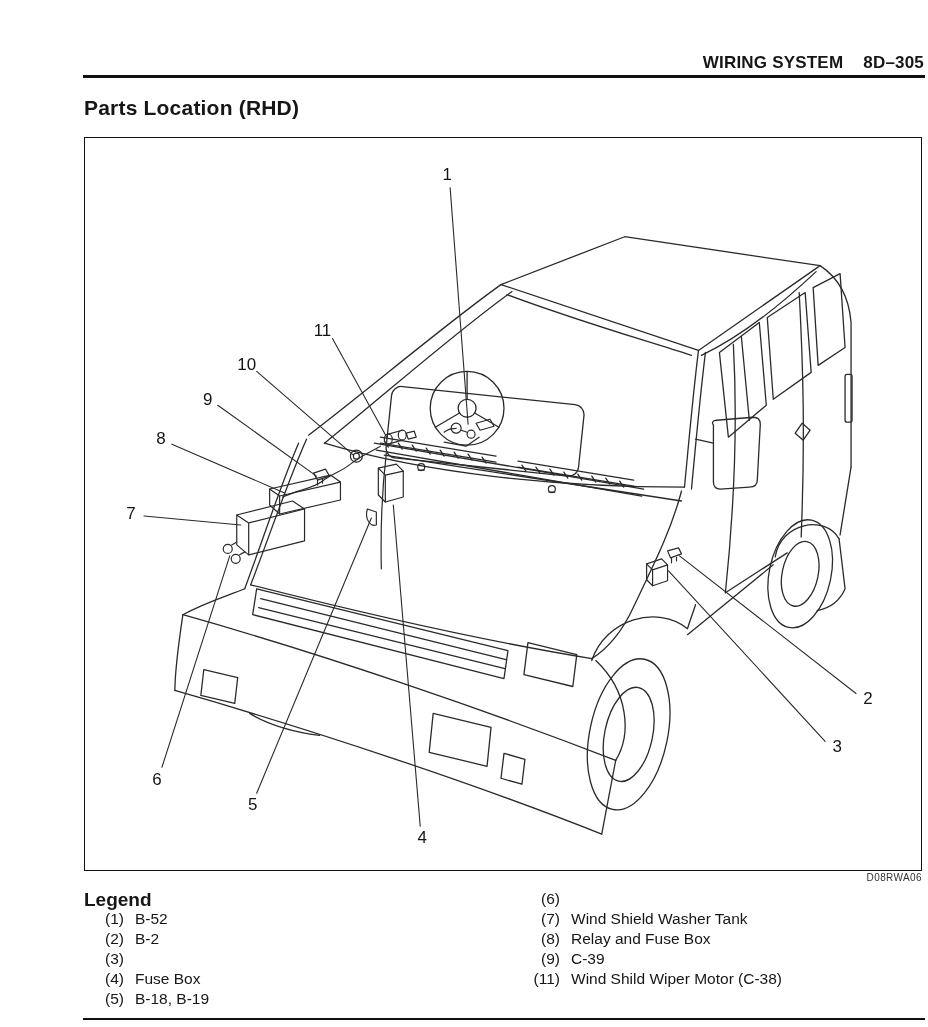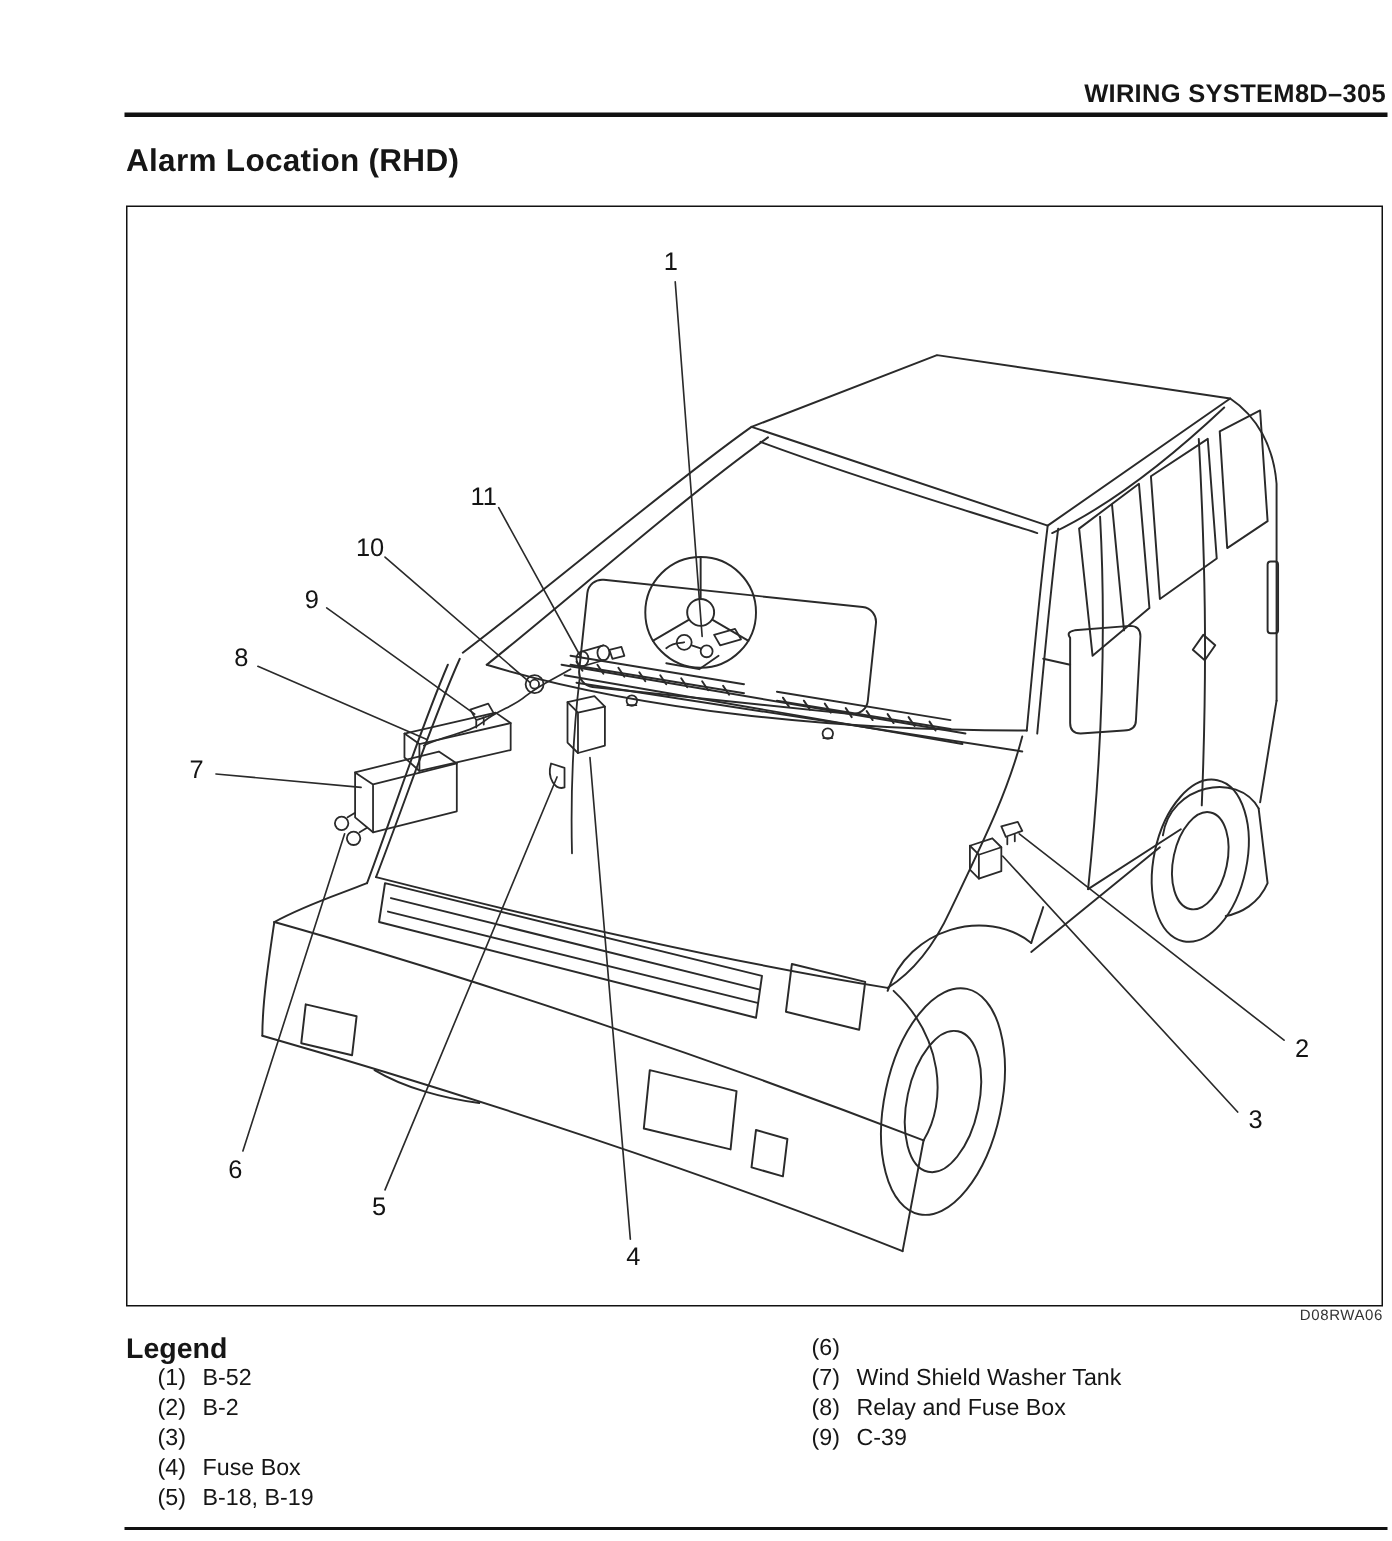--- a/index.html
+++ b/index.html
@@ -2,21 +2,21 @@
 <html><head>
 <meta charset="utf-8">
 <style>
   html,body{margin:0;padding:0;background:#ffffff;}
   body{
     width:928px;height:1027px;position:relative;overflow:hidden;
     font-family:"Liberation Sans","DejaVu Sans",sans-serif;
     color:#161616;
   }
   .hdr{
-    position:absolute;top:53px;right:4px;display:flex;
+    position:absolute;top:53px;right:4px;display:flex;gap:20px;
     font-weight:bold;font-size:17px;letter-spacing:.2px;white-space:nowrap;
   }
   .rule{position:absolute;background:#111;}
   .rule.top{left:83px;top:75px;width:842px;height:3px;}
   .rule.bottom{left:83px;top:1018px;width:842px;height:2px;}
   .page-title{
     position:absolute;left:84px;top:96px;font-weight:bold;font-size:21px;letter-spacing:.2px;
   }
   .figure-box{
     position:absolute;left:84px;top:137px;width:838px;height:734px;
@@ -42,21 +42,21 @@
 </style>
 </head>
 <body>
 
 <div class="hdr">
   <span>WIRING SYSTEM</span>
   <span>8D–305</span>
 </div>
 <div class="rule top"></div>
 
-<div class="page-title">Alarm Location (RHD)</div>
+<div class="page-title">Parts Location (RHD)</div>
 
 <div class="figure-box">
 <svg viewBox="0 0 838 734" fill="none" stroke="#2a2a2a" stroke-width="1.3" stroke-linecap="round" stroke-linejoin="round">
 
   <g>
 
     <path d="M417,147 L541,99 L737,128 L615,213 Z"></path>
     <path d="M423,157 C490,182 552,200 608,218"></path>
     <path d="M618,218 C658,199 700,165 733,134"></path>
 
@@ -241,15 +241,19 @@
     <span class="lbl">Wind Shield Washer Tank</span>
   </div>
   <div class="legend-row">
     <span class="num">(8)</span>
     <span class="lbl">Relay and Fuse Box</span>
   </div>
   <div class="legend-row">
     <span class="num">(9)</span>
     <span class="lbl">C-39</span>
   </div>
+  <div class="legend-row">
+    <span class="num">(11)</span>
+    <span class="lbl">Wind Shild Wiper Motor (C-38)</span>
+  </div>
 </div>
 
 <div class="rule bottom"></div>
 
 </body></html>

